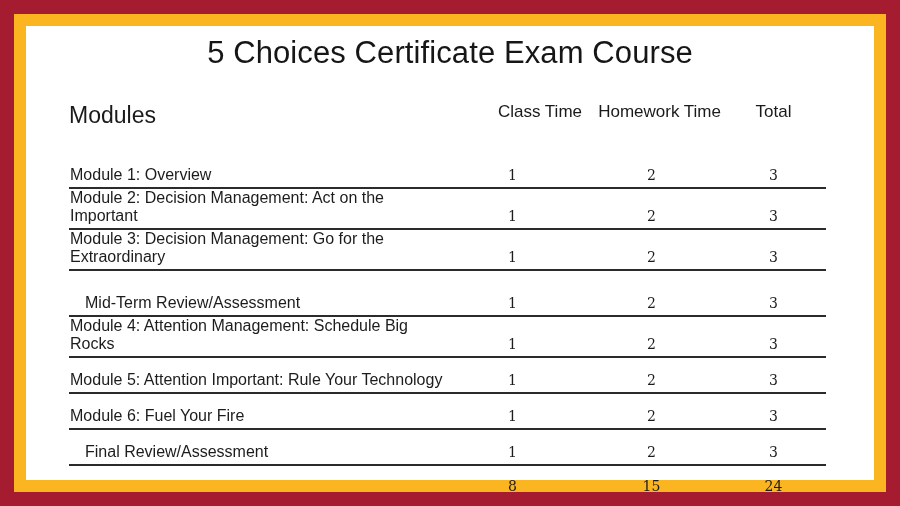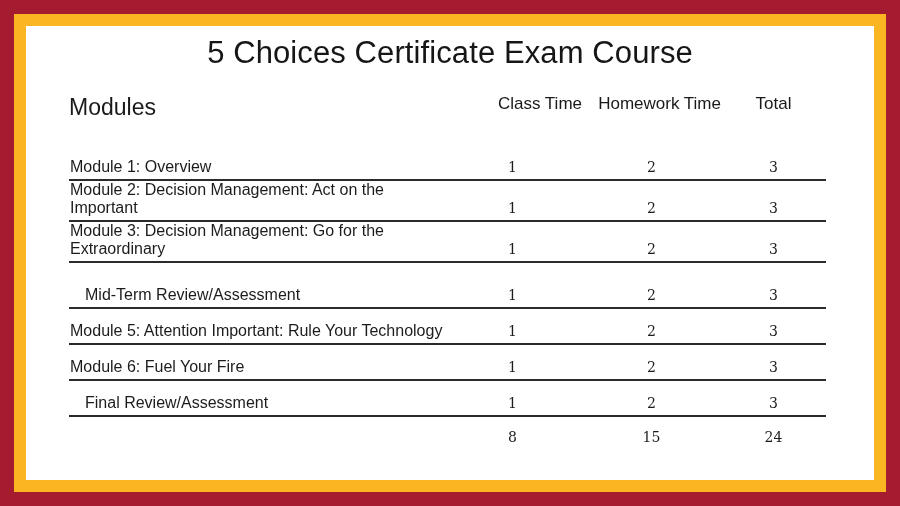--- a/index.html
+++ b/index.html
@@ -46,21 +46,21 @@
     font-weight: 400;
     color: #161616;
     letter-spacing: 0.1px;
     line-height: 1.2;
   }
 
   
   .table-wrap {
     position: absolute;
     left: 43px;
-    top: 68px;
+    top: 76px;
     width: 757px;
   }
   table.grid {
     border-collapse: collapse;
     width: 757px;
     table-layout: fixed;
   }
   table.grid col.c-mod   { width: 374px; }
   table.grid col.c-class { width: 139px; }
   table.grid col.c-hw    { width: 139px; }
@@ -173,20 +173,26 @@
             <td class="num">3</td>
           </tr>
 
           <tr class="tall">
             <td class="lbl indent">Mid-Term Review/Assessment</td>
             <td class="num">1</td>
             <td class="num">2</td>
             <td class="num">3</td>
           </tr>
 
+          <tr>
+            <td class="lbl">Module 4: Attention Management: Schedule Big Rocks</td>
+            <td class="num">1</td>
+            <td class="num">2</td>
+            <td class="num">3</td>
+          </tr>
 
           <tr>
             <td class="lbl">Module 5: Attention Important: Rule Your Technology</td>
             <td class="num">1</td>
             <td class="num">2</td>
             <td class="num">3</td>
           </tr>
 
           <tr>
             <td class="lbl">Module 6: Fuel Your Fire</td>

